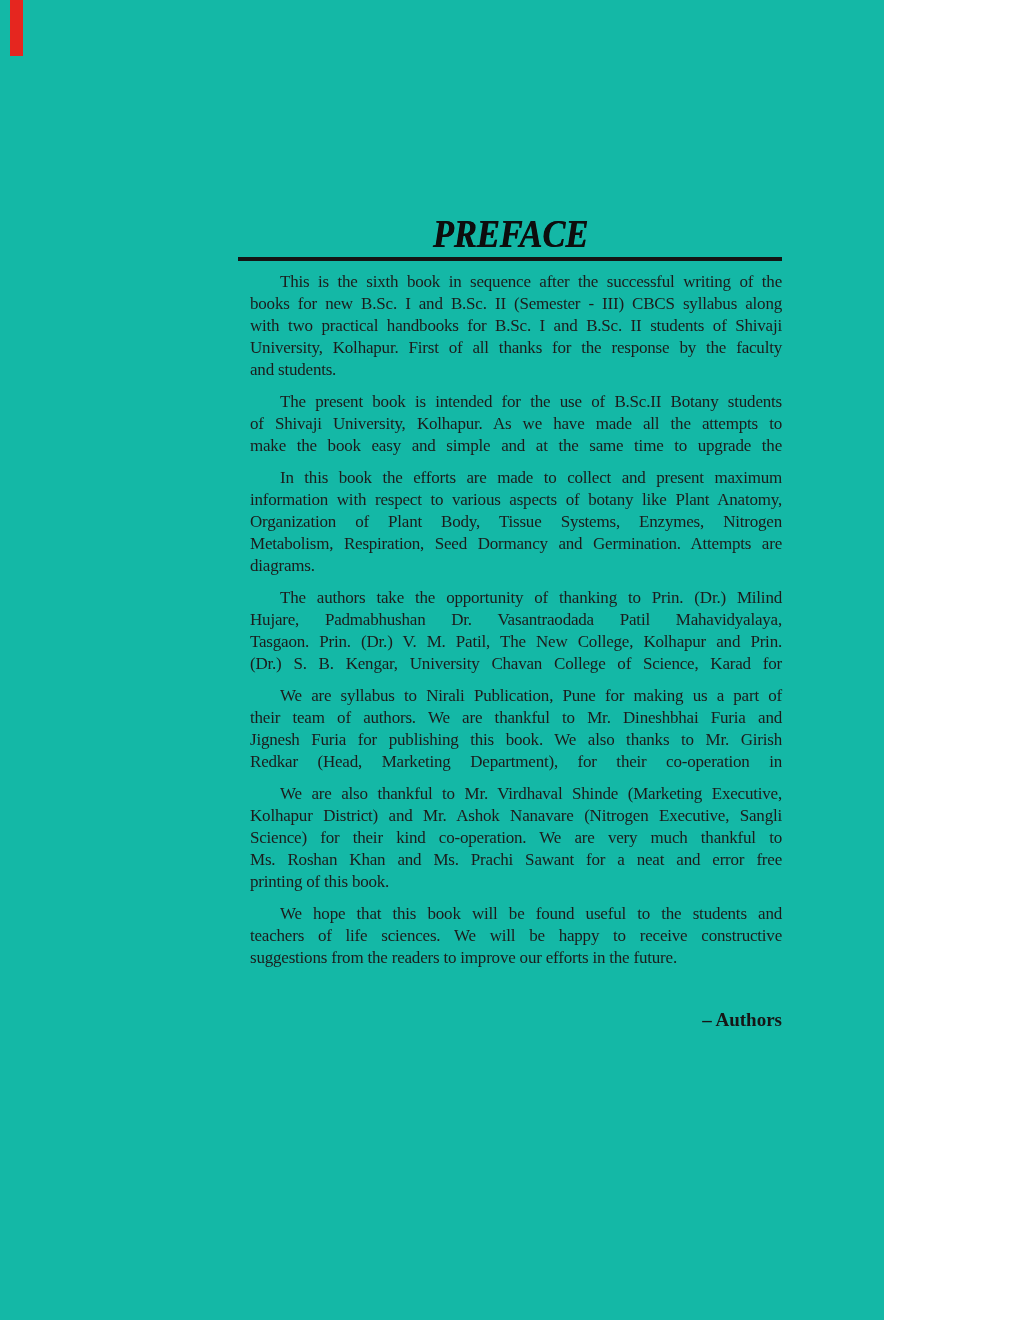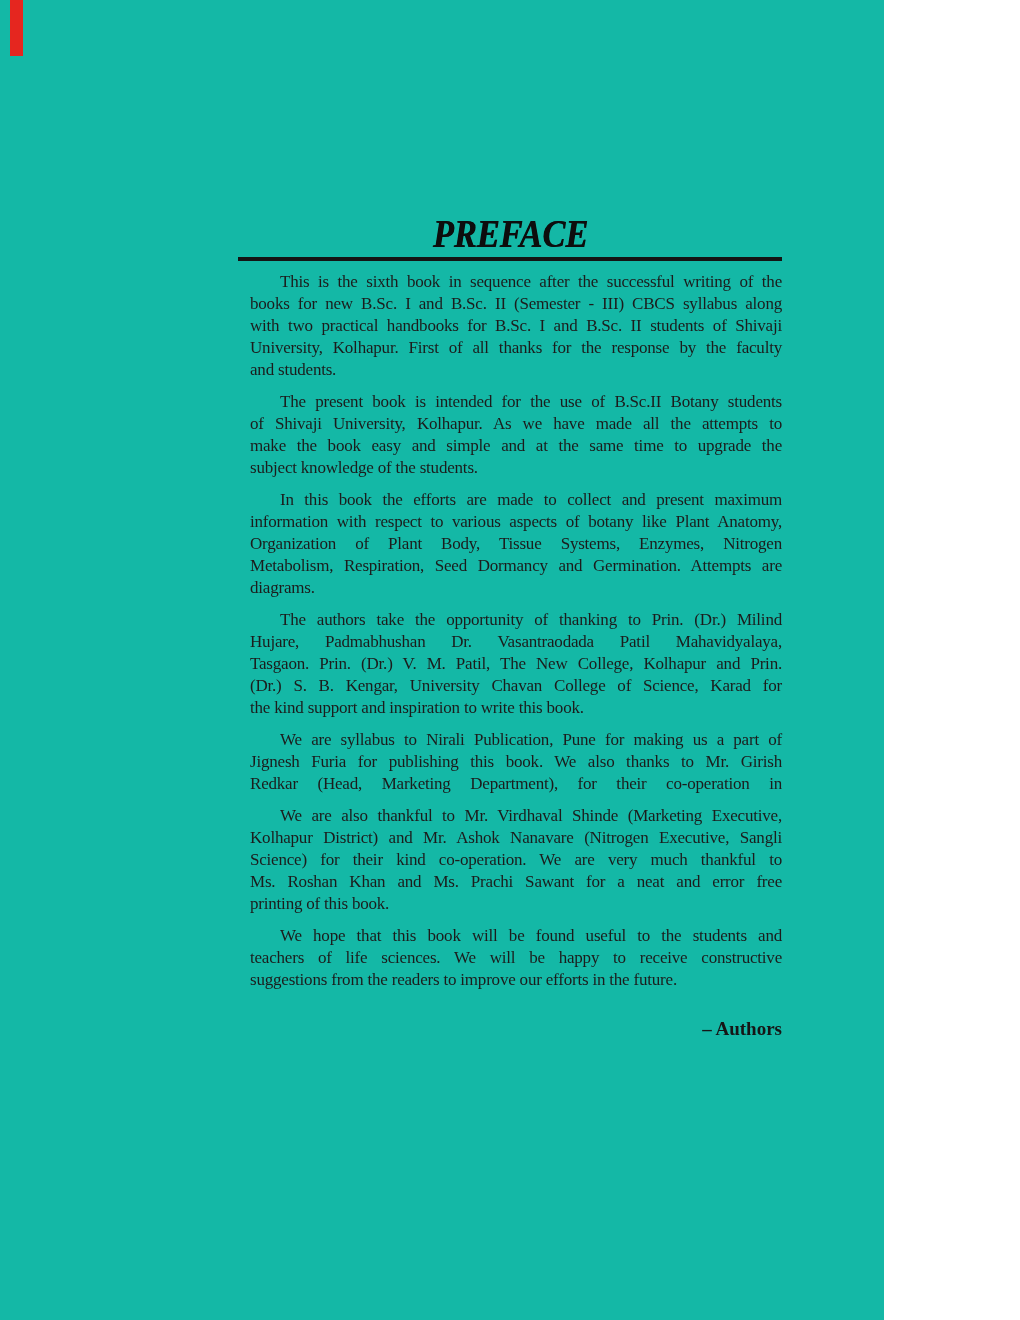--- a/index.html
+++ b/index.html
@@ -69,21 +69,21 @@
     color: #1c1c1c;
   }
   .line.first {
     padding-left: 30px;
   }
   .line.last {
     text-align-last: left;
     -moz-text-align-last: left;
   }
   .sig {
-    margin-top: 27px;
+    margin-top: 40px;
     text-align: right;
     font-size: 19px;
     line-height: 22px;
     font-weight: bold;
     color: #161616;
   }
 </style>
 </head>
 <body>
 
@@ -97,38 +97,37 @@
           <div class="line first">This is the sixth book in sequence after the successful writing of the</div>
           <div class="line">books for new B.Sc. I and B.Sc. II (Semester - III) CBCS syllabus along</div>
           <div class="line">with two practical handbooks for B.Sc. I and B.Sc. II students of Shivaji</div>
           <div class="line">University, Kolhapur. First of all thanks for the response by the faculty</div>
           <div class="line last">and students.</div>
         </div>
         <div class="para">
           <div class="line first">The present book is intended for the use of B.Sc.II Botany students</div>
           <div class="line">of Shivaji University, Kolhapur. As we have made all the attempts to</div>
           <div class="line">make the book easy and simple and at the same time to upgrade the</div>
-          <div class="line last">subject knowledge of the students.</div>
         </div>
         <div class="para">
           <div class="line first">In this book the efforts are made to collect and present maximum</div>
           <div class="line">information with respect to various aspects of botany like Plant Anatomy,</div>
           <div class="line">Organization of Plant Body, Tissue Systems, Enzymes, Nitrogen</div>
           <div class="line">Metabolism, Respiration, Seed Dormancy and Germination. Attempts are</div>
           <div class="line last">diagrams.</div>
         </div>
         <div class="para">
           <div class="line first">The authors take the opportunity of thanking to Prin. (Dr.) Milind</div>
           <div class="line">Hujare, Padmabhushan Dr. Vasantraodada Patil Mahavidyalaya,</div>
           <div class="line">Tasgaon. Prin. (Dr.) V. M. Patil, The New College, Kolhapur and Prin.</div>
           <div class="line">(Dr.) S. B. Kengar, University Chavan College of Science, Karad for</div>
-          <div class="line last">the kind support and inspiration to write this book.</div>
         </div>
         <div class="para">
           <div class="line first">We are syllabus to Nirali Publication, Pune for making us a part of</div>
+          <div class="line">their team of authors. We are thankful to Mr. Dineshbhai Furia and</div>
           <div class="line">Jignesh Furia for publishing this book. We also thanks to Mr. Girish</div>
           <div class="line">Redkar (Head, Marketing Department), for their co-operation in</div>
         </div>
         <div class="para">
           <div class="line first">We are also thankful to Mr. Virdhaval Shinde (Marketing Executive,</div>
           <div class="line">Kolhapur District) and Mr. Ashok Nanavare (Nitrogen Executive, Sangli</div>
           <div class="line">Science) for their kind co-operation. We are very much thankful to</div>
           <div class="line">Ms. Roshan Khan and Ms. Prachi Sawant for a neat and error free</div>
           <div class="line last">printing of this book.</div>
         </div>

